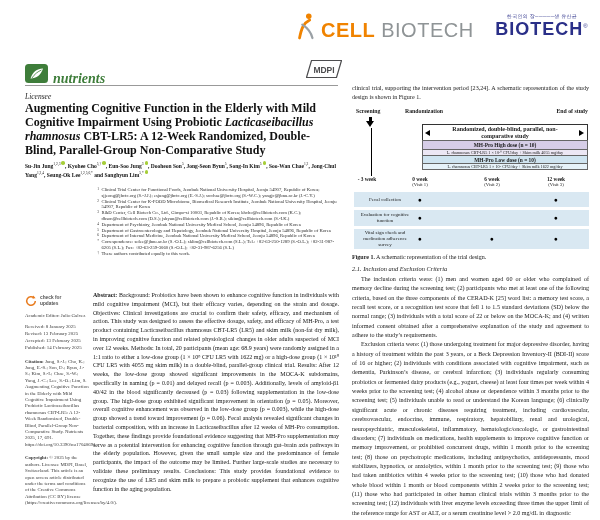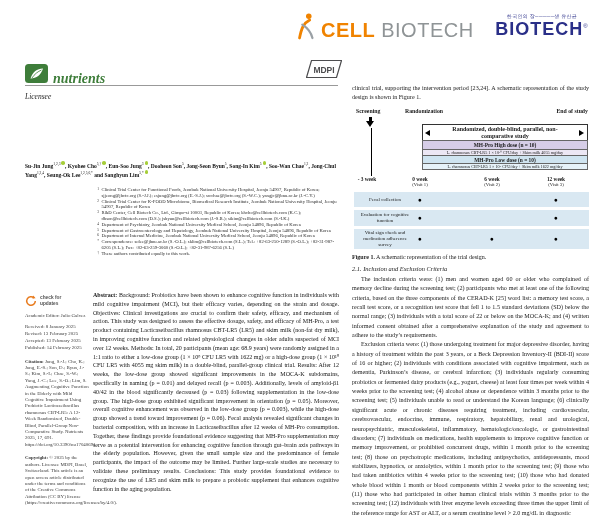--- a/index.html
+++ b/index.html
@@ -125,20 +125,21 @@
   <div class="mdpi">
     <svg width="36" height="18" viewBox="0 0 36 18">
       <polygon points="5.5,0.5 35.5,0.5 30.5,17.5 0.5,17.5" fill="#fff" stroke="#4d4d4f" stroke-width="1.2"></polygon>
       <text x="18" y="12.5" text-anchor="middle" font-size="8.5" font-weight="bold" fill="#4d4d4f" font-family="Liberation Sans, sans-serif">MDPI</text>
     </svg>
   </div>
 
   <div class="hrule"></div>
   <div class="article-type">Licensee</div>
 
+  <h1 class="title"><span>Augmenting Cognitive Function in the Elderly with Mild Cognitive Impairment Using Probiotic </span><i>Lacticaseibacillus rhamnosus</i><span> CBT-LR5: A 12-Week Randomized, Double-Blind, Parallel-Group Non-Comparative Study</span></h1>
 
   <p class="authors"><span>Su-Jin Jung</span><span class="sup">1,2,3</span><span class="orcid"></span><span>, Kyohee Cho</span><span class="sup">5,†</span><span class="orcid"></span><span>, Eun-Soo Jung</span><span class="sup">3</span><span class="orcid"></span><span>, Dooheon Son</span><span class="sup">5</span><span>, Jong-Seon Byun</span><span class="sup">5</span><span>, Song-In Kim</span><span class="sup">5</span><span class="orcid"></span><span>, Soo-Wan Chae</span><span class="sup">1,2</span><span>, Jong-Chul Yang</span><span class="sup">1,2,4</span><span>, Seung-Ok Lee</span><span class="sup">1,2,5,6,*</span><span> and Sanghyun Lim</span><span class="sup">5,*</span><span class="orcid"></span></p>
 
   <div class="affils">
     <div class="affil">
         <span class="num">1</span>
         <span class="txt">Clinical Trial Center for Functional Foods, Jeonbuk National University Hospital, Jeonju 54907, Republic of Korea; sjjeong@jbctc.org (S.-J.J.); esjung@jbctc.org (E.-S.J.); swchae@jbctc.org (S.-W.C.); yangjc@jbnu.ac.kr (J.-C.Y.)</span>
       </div>
     <div class="affil">
         <span class="num">2</span>

